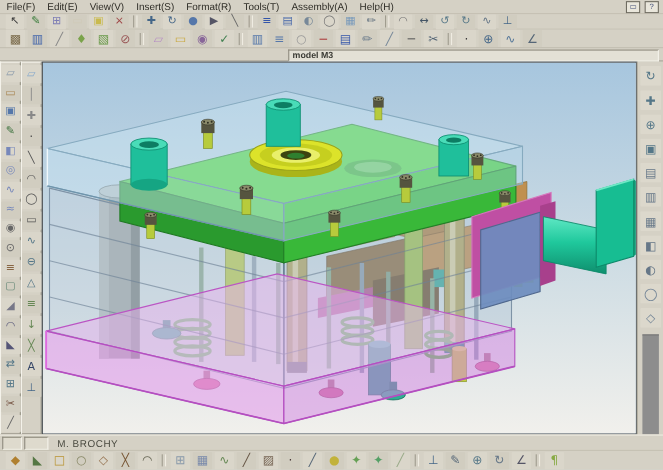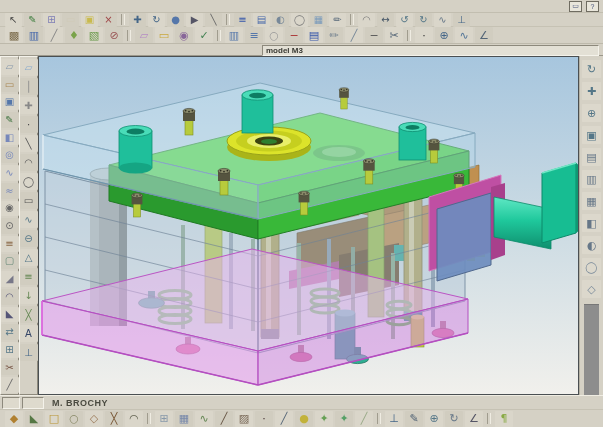--- a/index.html
+++ b/index.html
@@ -52,30 +52,40 @@
   
   #viewport{position:absolute;left:38px;top:56px;width:541px;height:339px;
     border:1px solid #4a4f52;box-sizing:border-box;background:#cfdde6;}
   #viewport svg{display:block;}
 
   
   #status-row{position:absolute;left:0;top:395px;width:603px;height:14px;background:#d5d1c5;
     display:flex;align-items:center;box-sizing:border-box;padding-left:2px;border-top:1px solid #efece2;}
   .status-cell{height:10px;background:#dedacd;margin-right:2px;}
   #status-cell-1{width:16px;} #status-cell-2{width:20px;}
-  #status-text{font-size:9px;color:#4a4a40;margin-left:6px;letter-spacing:.5px;font-weight:bold;}
+  #status-text{font-size:9px;color:#4a4a40;margin-left:6px;letter-spacing:.5px;}
 
   #bottombar{position:absolute;left:0;top:409px;width:603px;height:18px;background:#d5d1c5;
     display:flex;align-items:center;box-sizing:border-box;padding-left:4px;border-top:1px solid #c6c2b4;}
   #bottombar .tb-icon{width:16px;height:14px;font-size:11px;}
 </style>
 </head>
 <body>
 
 <div id="menubar">
+  <span style="display:flex;">
+      <span class="menu-item">File(F)</span>
+      <span class="menu-item">Edit(E)</span>
+      <span class="menu-item">View(V)</span>
+      <span class="menu-item">Insert(S)</span>
+      <span class="menu-item">Format(R)</span>
+      <span class="menu-item">Tools(T)</span>
+      <span class="menu-item">Assembly(A)</span>
+      <span class="menu-item">Help(H)</span>
+    </span>
   <span class="spacer"></span>
   <span class="mini-winbox">▭</span>
   <span class="mini-winbox">?</span>
 </div>
 
 <div id="toolbar-a" class="tb-row">
     <span class="tb-icon" style="color: rgb(58, 58, 58);">↖</span>
     <span class="tb-icon" style="color: rgb(63, 127, 63);">✎</span>
     <span class="tb-icon" style="color: rgb(125, 125, 181);">⊞</span>
     <span class="tb-icon" style="color: rgb(207, 202, 184);">▭</span>

